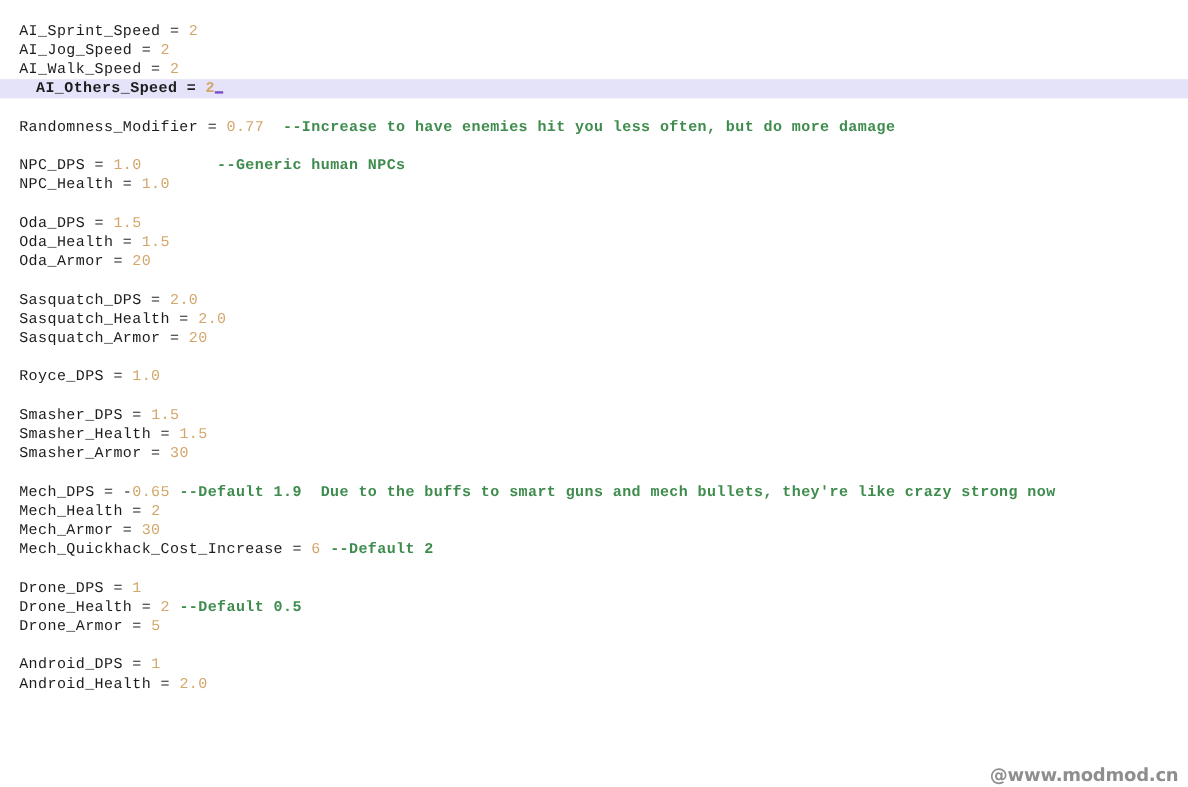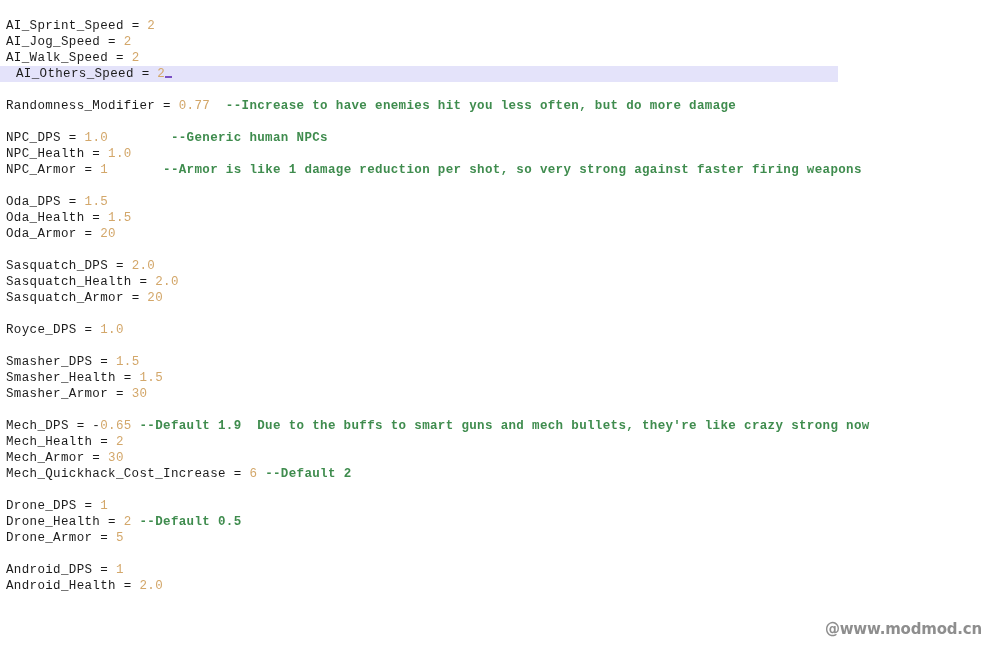--- a/index.html
+++ b/index.html
@@ -24,35 +24,36 @@
     box-sizing: border-box;
   }
 
   .code-line {
     position: relative;
     height: 16px;
     line-height: 16px;
     font-size: 12.5px;
     letter-spacing: 0.35px;
     white-space: pre;
-    padding-left: 6px;
+    padding-left: 16px;
     color: #1c1c1c;
     font-family: "Liberation Mono", "DejaVu Sans Mono", monospace;
   }
 
   .code-line.blank {
     height: 16px;
   }
 
   .code-line.active {
     background: #e4e3fa;
-    width: 838px;
-    padding-left: 16px;
+    width: 990px;
+    padding-left: 30px;
     box-sizing: border-box;
     margin-left: 0;
+    font-weight: bold;
   }
 
   .tok-id    { color: #1c1c1c; }
   .tok-op    { color: #1c1c1c; }
   .tok-num   { color: #d3a76a; }
   .tok-cmt   { color: #3f8c4e; font-weight: bold; }
   .tok-plain { color: #1c1c1c; }
 
   .caret {
     display: inline-block;
@@ -60,21 +61,21 @@
     height: 2px;
     background: #7a4fc4;
     vertical-align: baseline;
     position: relative;
     top: 1px;
   }
 
   #watermark {
     position: absolute;
     right: 8px;
-    bottom: 18px;
+    bottom: 1px;
     font-family: "DejaVu Sans", "Liberation Sans", sans-serif;
     font-size: 15px;
     font-weight: 700;
     color: #8e8e8e;
     letter-spacing: -0.2px;
     white-space: nowrap;
   }
 </style>
 </head>
 <body>
@@ -83,21 +84,20 @@
   <div id="code-area">
       <div class="code-line"><span class="tok-id">AI_Sprint_Speed</span><span class="tok-op"> = </span><span class="tok-num">2</span></div>
       <div class="code-line"><span class="tok-id">AI_Jog_Speed</span><span class="tok-op"> = </span><span class="tok-num">2</span></div>
       <div class="code-line"><span class="tok-id">AI_Walk_Speed</span><span class="tok-op"> = </span><span class="tok-num">2</span></div>
       <div class="code-line active"><span class="tok-id">AI_Others_Speed</span><span class="tok-op"> = </span><span class="tok-num">2</span><span class="caret"></span></div>
       <div class="code-line blank">&nbsp;</div>
       <div class="code-line"><span class="tok-id">Randomness_Modifier</span><span class="tok-op"> = </span><span class="tok-num">0.77</span><span class="tok-plain">  </span><span class="tok-cmt">--Increase to have enemies hit you less often, but do more damage</span></div>
       <div class="code-line blank">&nbsp;</div>
       <div class="code-line"><span class="tok-id">NPC_DPS</span><span class="tok-op"> = </span><span class="tok-num">1.0</span><span class="tok-plain">        </span><span class="tok-cmt">--Generic human NPCs</span></div>
       <div class="code-line"><span class="tok-id">NPC_Health</span><span class="tok-op"> = </span><span class="tok-num">1.0</span></div>
-      <div class="code-line"><span class="tok-id">NPC_Armor</span><span class="tok-op"> = </span><span class="tok-num">1</span><span class="tok-plain">       </span><span class="tok-cmt">--Armor is like 1 damage reduction per shot, so very strong against faster firing weapons</span></div>
       <div class="code-line blank">&nbsp;</div>
       <div class="code-line"><span class="tok-id">Oda_DPS</span><span class="tok-op"> = </span><span class="tok-num">1.5</span></div>
       <div class="code-line"><span class="tok-id">Oda_Health</span><span class="tok-op"> = </span><span class="tok-num">1.5</span></div>
       <div class="code-line"><span class="tok-id">Oda_Armor</span><span class="tok-op"> = </span><span class="tok-num">20</span></div>
       <div class="code-line blank">&nbsp;</div>
       <div class="code-line"><span class="tok-id">Sasquatch_DPS</span><span class="tok-op"> = </span><span class="tok-num">2.0</span></div>
       <div class="code-line"><span class="tok-id">Sasquatch_Health</span><span class="tok-op"> = </span><span class="tok-num">2.0</span></div>
       <div class="code-line"><span class="tok-id">Sasquatch_Armor</span><span class="tok-op"> = </span><span class="tok-num">20</span></div>
       <div class="code-line blank">&nbsp;</div>
       <div class="code-line"><span class="tok-id">Royce_DPS</span><span class="tok-op"> = </span><span class="tok-num">1.0</span></div>

